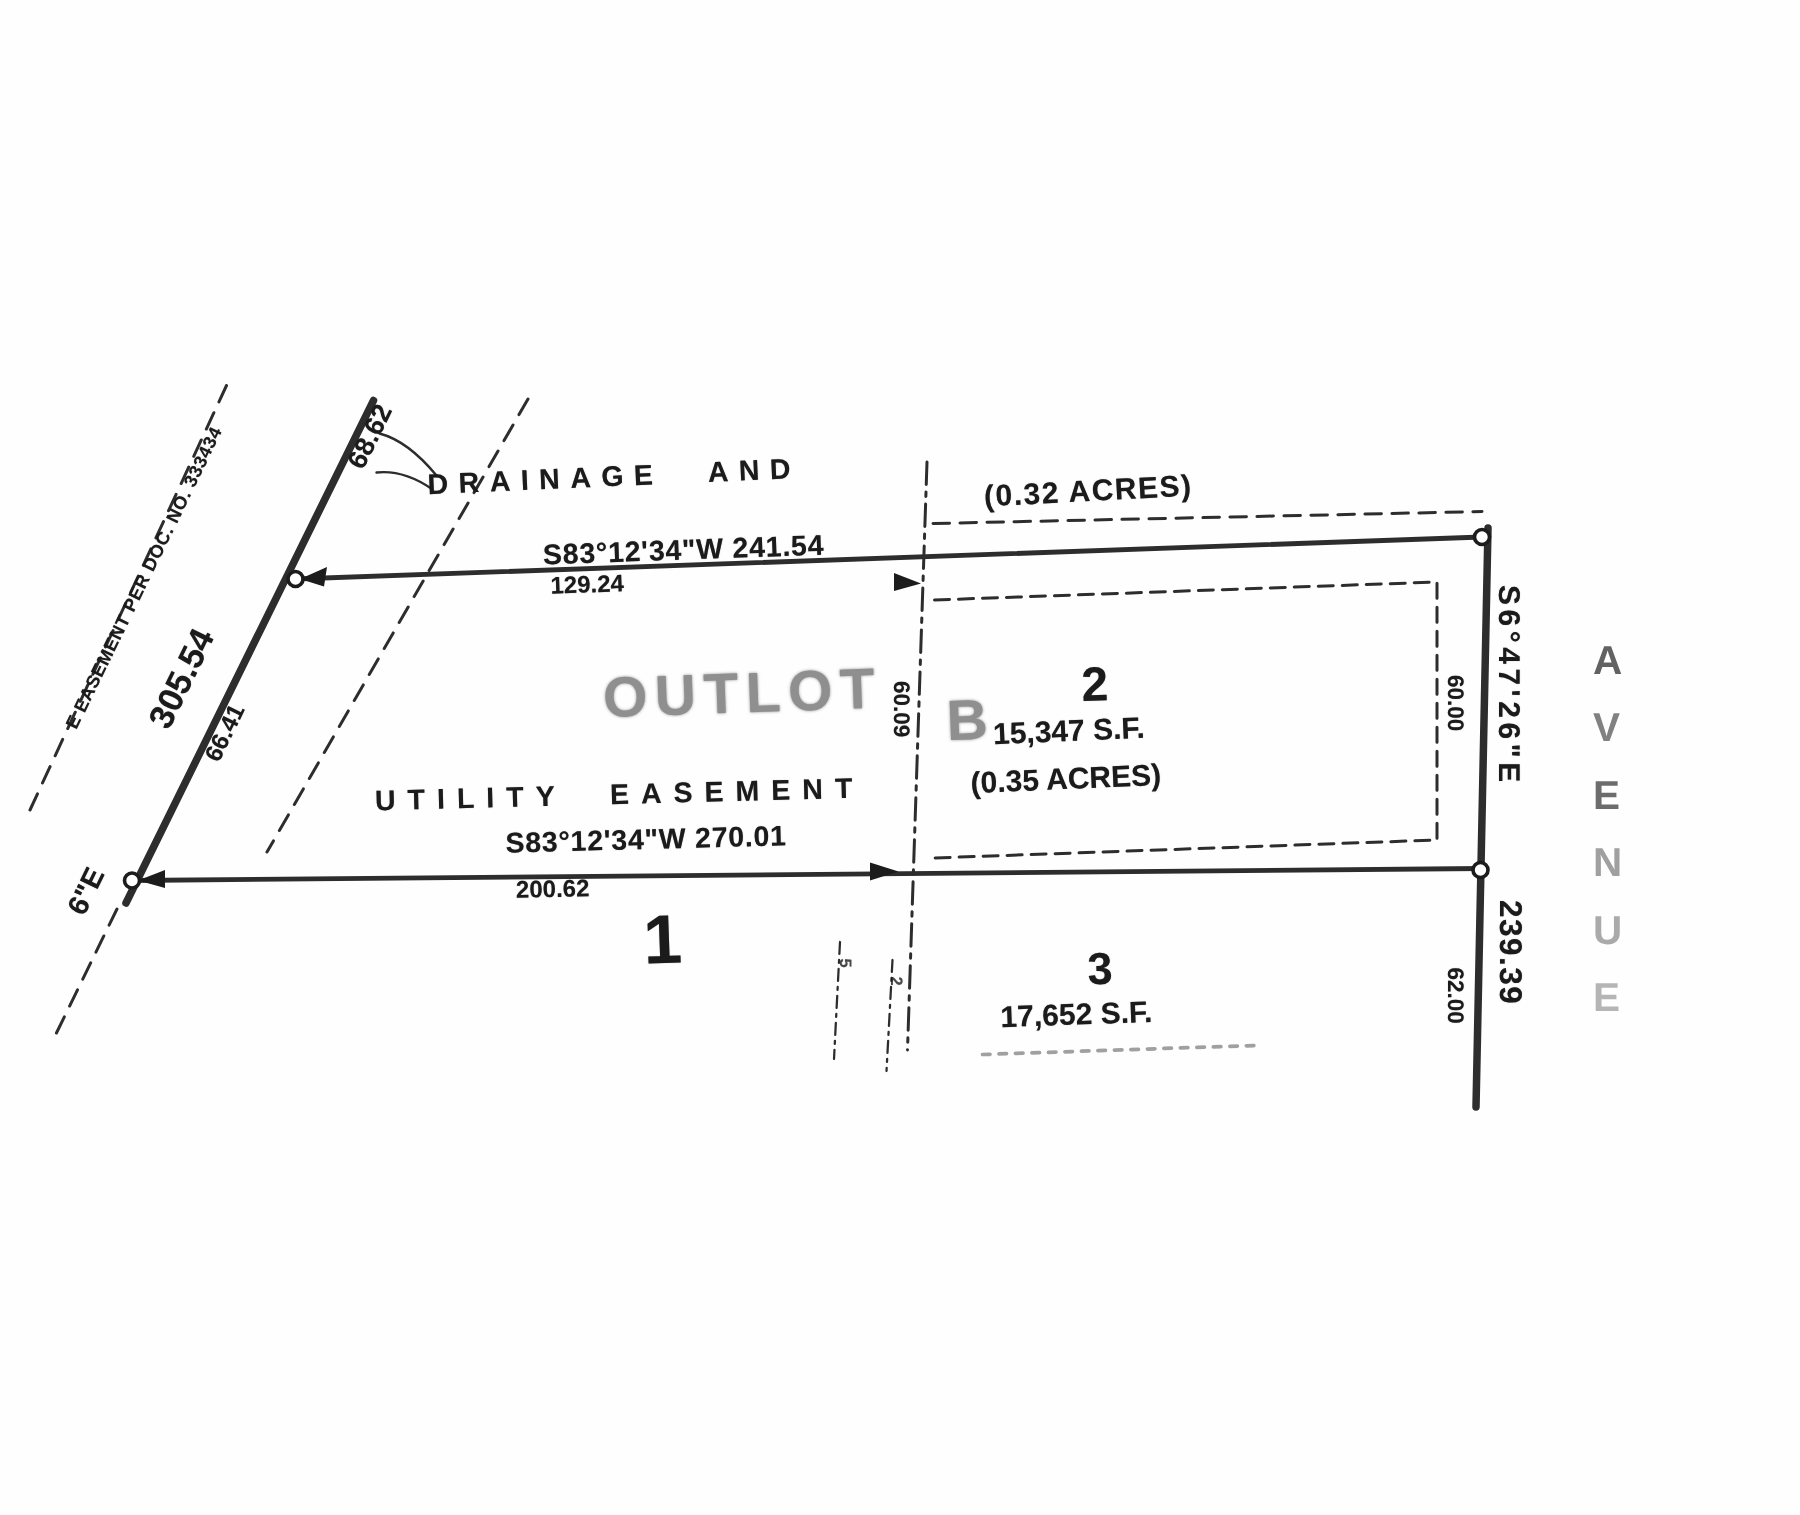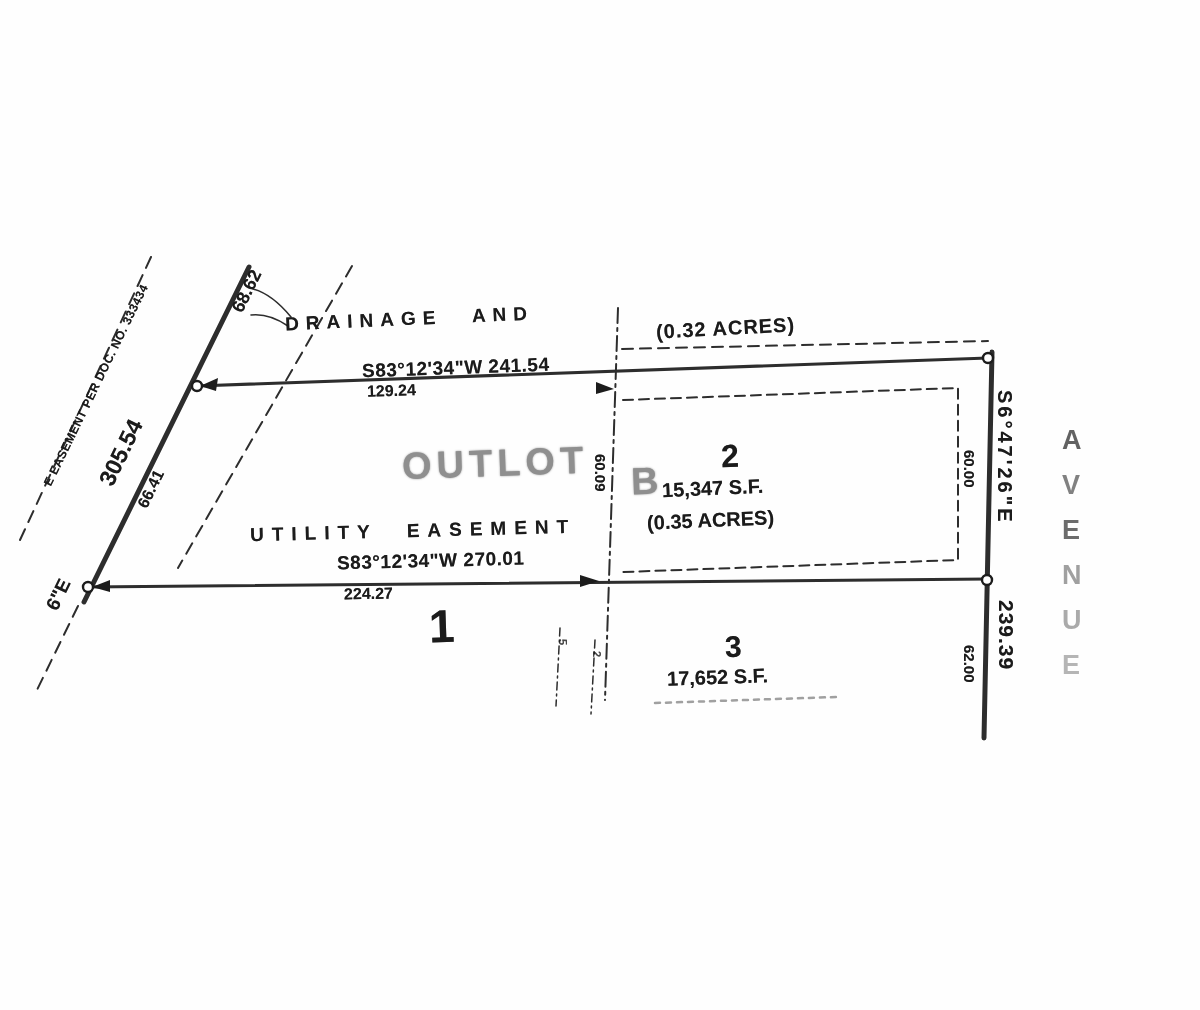--- a/index.html
+++ b/index.html
@@ -106,21 +106,21 @@
   <div class="lbl" id="bearingLeftPartial">6"E</div>
 
   <div class="lbl" id="outlot">OUTLOT</div>
   <div class="lbl" id="outlotB">B</div>
   <div class="lbl" id="dim6009">60.09</div>
   <div class="lbl" id="lot2num">2</div>
   <div class="lbl" id="lot2sf">15,347 S.F.</div>
   <div class="lbl" id="lot2acres">(0.35 ACRES)</div>
   <div class="lbl" id="utility">UTILITY EASEMENT</div>
   <div class="lbl" id="bearingBottom">S83°12'34"W  270.01</div>
-  <div class="lbl" id="dim15434">224.27</div>
+  <div class="lbl" id="dim15434">200.62</div>
   <div class="lbl" id="lot1num">1</div>
   <div class="lbl" id="lot3num">3</div>
   <div class="lbl" id="lot3sf">17,652 S.F.</div>
 
   <div class="lbl" id="bearingRight">S6°47'26"E</div>
   <div class="lbl" id="dim6000">60.00</div>
   <div class="lbl" id="dim23939">239.39</div>
   <div class="lbl" id="dim6200">62.00</div>
 
   <div class="lbl" id="smallDimA">5</div>

